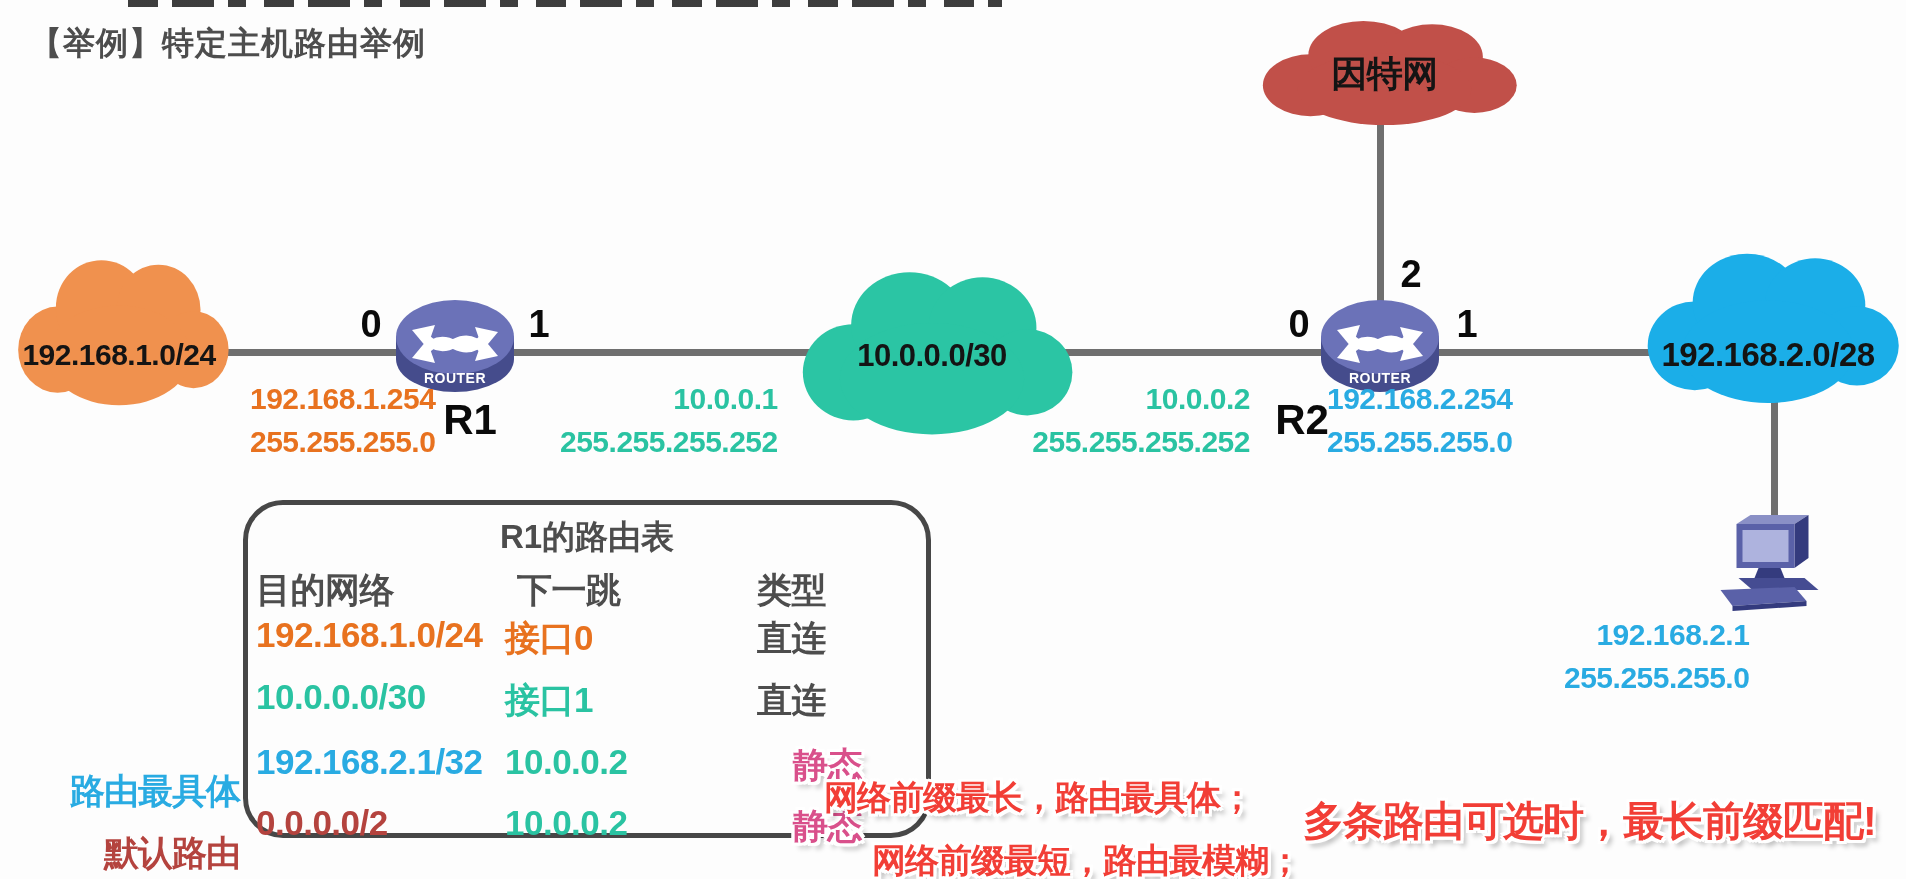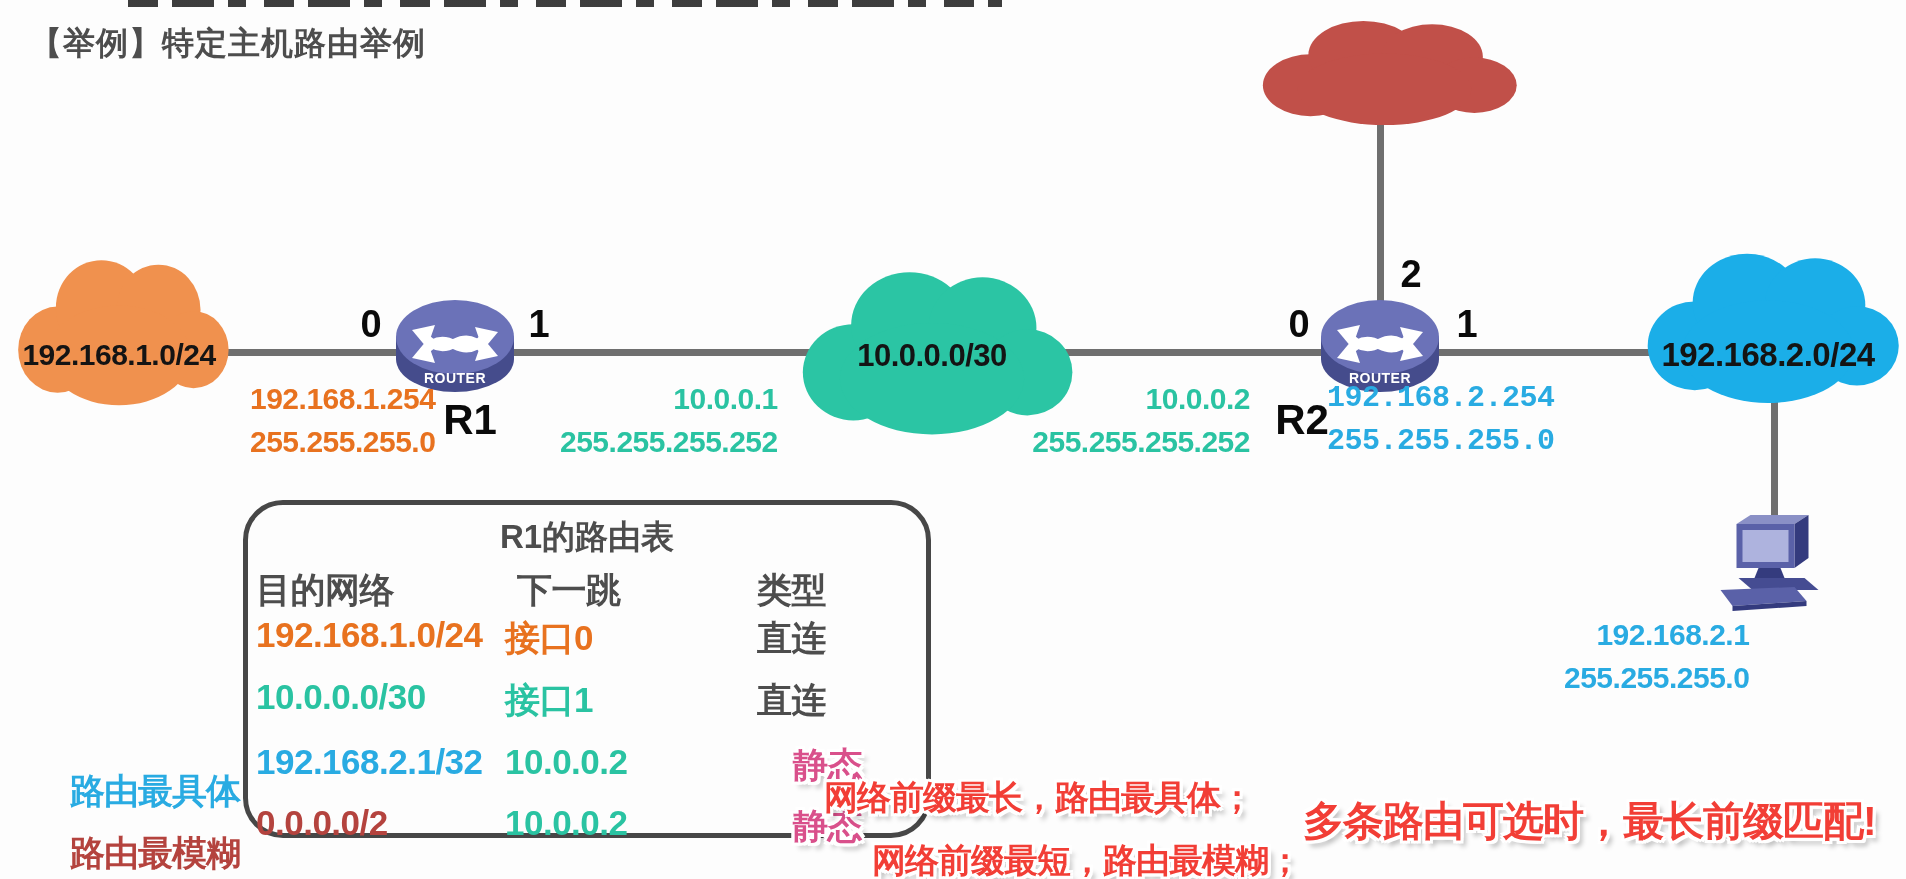--- a/index.html
+++ b/index.html
@@ -64,21 +64,21 @@
   .if-r2-1{left:1448px;top:305px;}
   .if-r2-2{left:1392px;top:255px;}
   
   .ip-block{
     position:absolute;z-index:4;font-size:30px;font-weight:800;
     line-height:43px;letter-spacing:-0.5px;white-space:nowrap;text-align:right;
   }
   .ip-r1if0{left:250px;top:377px;color:var(--orange);}
   .ip-r1if1{left:560px;top:377px;color:var(--teal);}
   .ip-r2if0{left:950px;top:377px;width:300px;text-align:right;color:var(--teal);}
-  .ip-r2if1{left:1327px;top:377px;color:var(--blue);font-family:Liberation Mono, monospace;}
+  .ip-r2if1{left:1327px;top:377px;color:var(--blue);}
   .ip-host{left:1564px;top:613px;color:var(--blue);}
   
   .computer{position:absolute;left:1702px;top:508px;width:140px;height:115px;z-index:3;}
   .computer svg{width:100%;height:100%;}
   
   .rt-box{
     position:absolute;left:243px;top:500px;width:688px;height:338px;
     border:5px solid #474747;border-radius:40px;box-sizing:border-box;
     background:transparent;z-index:4;
   }
@@ -166,33 +166,34 @@
   <div class="cloud cloud-internet">
     <svg viewBox="0 0 260 150" preserveAspectRatio="none">
       <g class="cf">
         <ellipse cx="60" cy="95" rx="45" ry="38"></ellipse>
           <ellipse cx="110" cy="58" rx="52" ry="42"></ellipse>
         <ellipse cx="175" cy="60" rx="48" ry="40"></ellipse>
           <ellipse cx="215" cy="95" rx="40" ry="34"></ellipse>
         <ellipse cx="130" cy="100" rx="82" ry="44"></ellipse>
       </g>
     </svg>
+    <div class="cloud-label">因特网</div>
   </div>
 
   <div class="cloud cloud-lan2">
     <svg viewBox="0 0 260 150" preserveAspectRatio="none">
       <g class="cf">
         <ellipse cx="60" cy="95" rx="45" ry="38"></ellipse>
           <ellipse cx="110" cy="58" rx="52" ry="42"></ellipse>
         <ellipse cx="175" cy="60" rx="48" ry="40"></ellipse>
           <ellipse cx="215" cy="95" rx="40" ry="34"></ellipse>
         <ellipse cx="130" cy="100" rx="82" ry="44"></ellipse>
       </g>
     </svg>
-    <div class="cloud-label">192.168.2.0/24</div>
+    <div class="cloud-label">192.168.2.0/28</div>
   </div>
 
   <div class="router router-r1">
     <svg viewBox="0 0 124 104">
       <ellipse cx="62" cy="66" rx="59" ry="33" fill="var(--routerDark)"></ellipse>
       <rect x="3" y="44" width="118" height="22" fill="var(--routerDark)"></rect>
       <ellipse cx="62" cy="44" rx="59" ry="37" fill="var(--routerBody)"></ellipse>
       <g stroke="#fff" stroke-width="9" fill="none">
         <path d="M30 60 Q44 42 62 52 Q78 60 90 46"></path>
         <path d="M30 42 Q44 60 62 50 Q78 42 90 56"></path>
@@ -290,19 +291,19 @@
       <div class="rt-cell c3 cell-type type-static outlined">静态</div>
     </div>
     <div class="rt-row rt-row4">
       <div class="rt-cell c1 cell-dest">0.0.0.0/2</div>
       <div class="rt-cell c2 cell-hop">10.0.0.2</div>
       <div class="rt-cell c3 cell-type type-static outlined">静态</div>
     </div>
   </div>
 
   <div class="row-tag tag-specific">路由最具体</div>
-  <div class="row-tag tag-default">路由最模糊</div>
+  <div class="row-tag tag-default">默认路由</div>
 
   <div class="annot annot-1 outlined">网络前缀最长，路由最具体；</div>
   <div class="annot annot-2 outlined">网络前缀最短，路由最模糊；</div>
   <div class="annot annot-big outlined">多条路由可选时，最长前缀匹配!</div>
 
 </div>
 
 </body></html>

